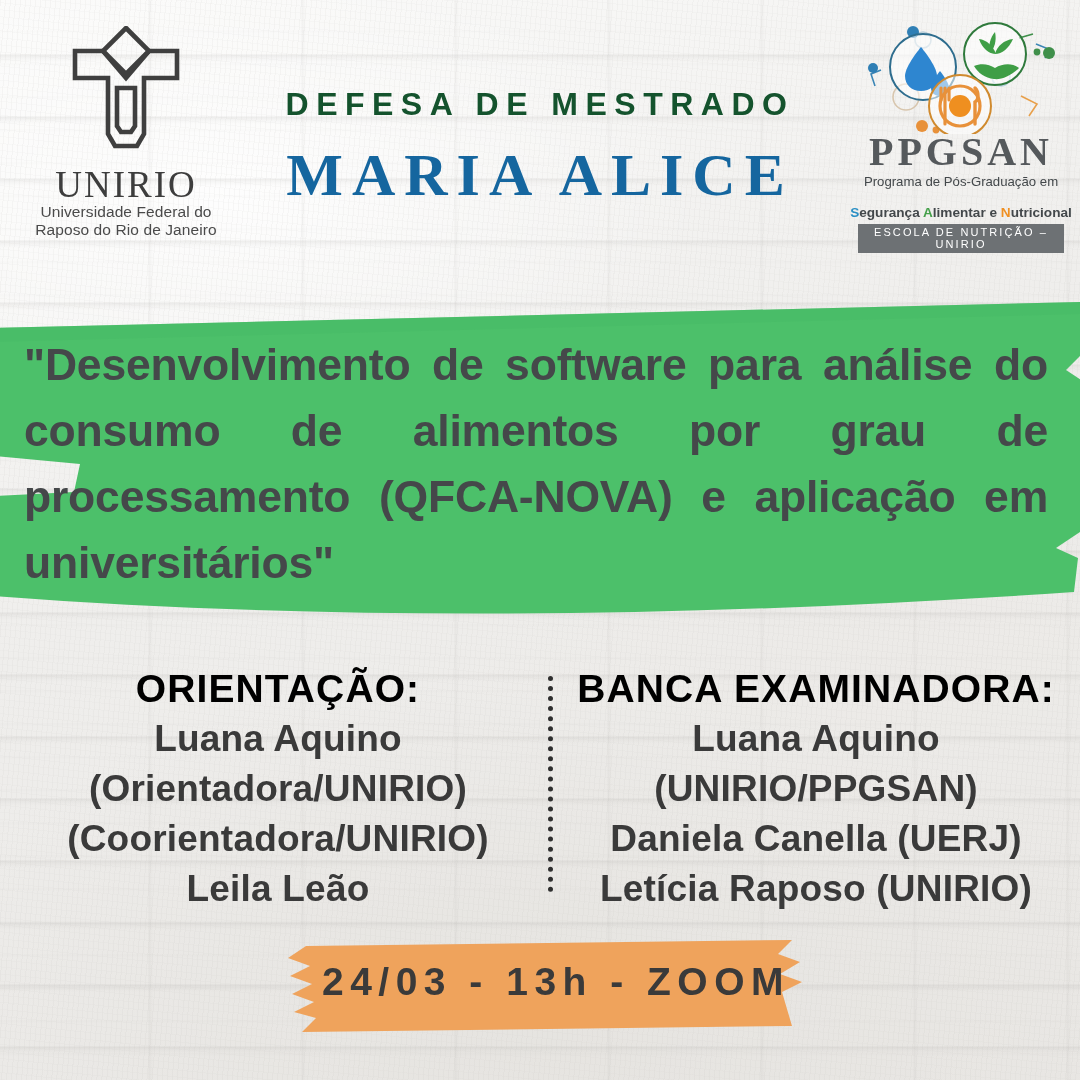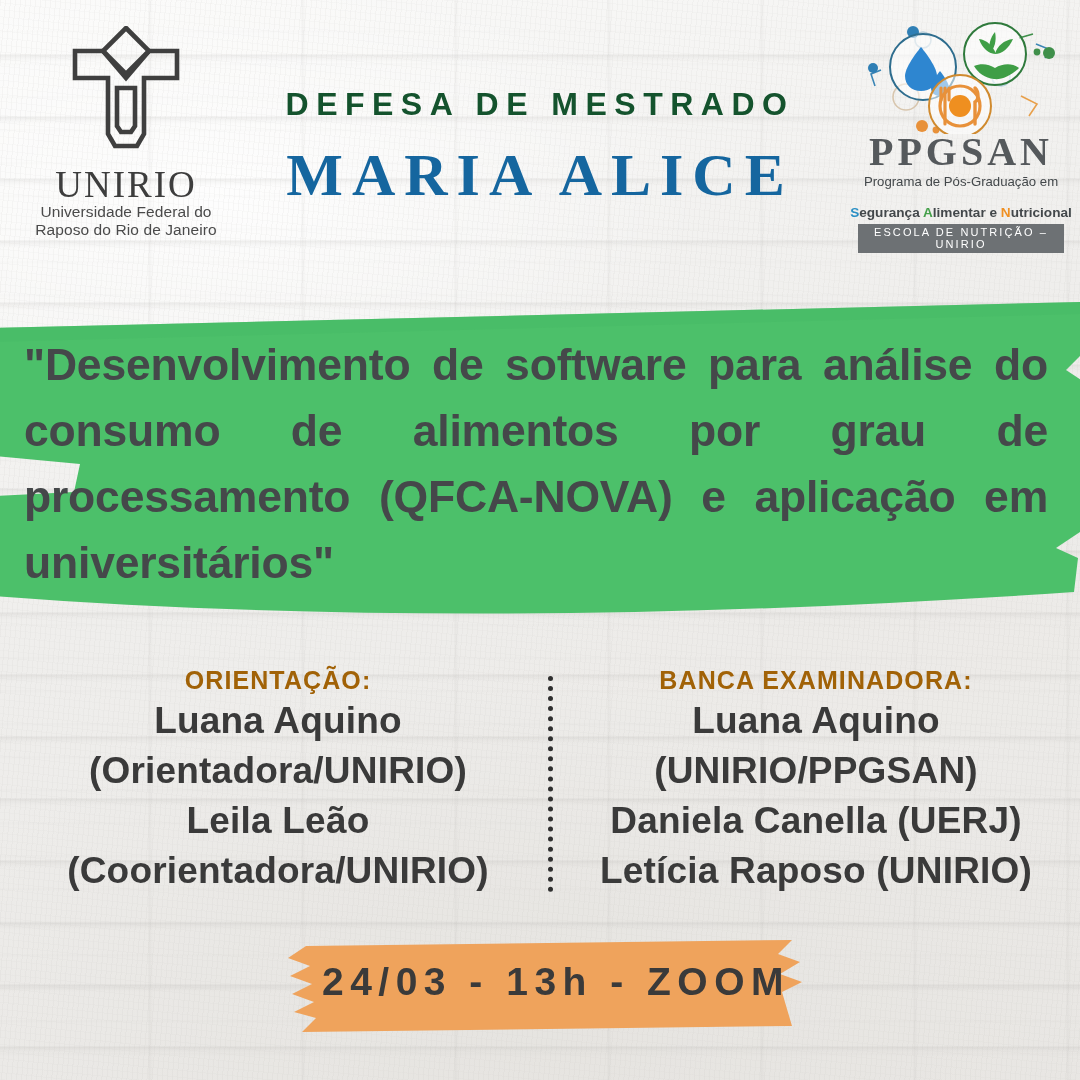--- a/index.html
+++ b/index.html
@@ -203,23 +203,23 @@
     left: 548px;
     top: 12px;
     width: 0;
     height: 216px;
     border-left: 5px dotted #2e2e2e;
   }
   .panel { position: absolute; top: 0; text-align: center; }
   .panel-left { left: 28px; width: 500px; }
   .panel-right { left: 566px; width: 500px; }
   .panel-heading {
-    font-size: 25px;
-    font-weight: bold;
-    color: #a16207;
+    font-size: 39px;
+    font-weight: bold;
+    color: #000000;
     letter-spacing: 1.1px;
     line-height: 1.28;
   }
   .panel-line {
     font-size: 37px;
     font-weight: bold;
     color: #3a3a3a;
     line-height: 1.35;
     letter-spacing: .2px;
   }
@@ -332,22 +332,22 @@
     <div class="thesis-title">"Desenvolvimento de software para análise do consumo de alimentos por grau de processamento (QFCA-NOVA) e aplicação em universitários"</div>
   </div>
 
   <div class="panels">
     <div class="divider"></div>
 
     <div class="panel panel-left">
       <div class="panel-heading">ORIENTAÇÃO:</div>
       <div class="panel-line">Luana Aquino</div>
       <div class="panel-line">(Orientadora/UNIRIO)</div>
+      <div class="panel-line">(Coorientadora/UNIRIO)</div>
       <div class="panel-line">Leila Leão</div>
-      <div class="panel-line">(Coorientadora/UNIRIO)</div>
     </div>
 
     <div class="panel panel-right">
       <div class="panel-heading">BANCA EXAMINADORA:</div>
       <div class="panel-line">Luana Aquino</div>
       <div class="panel-line">(UNIRIO/PPGSAN)</div>
       <div class="panel-line">Daniela Canella (UERJ)</div>
       <div class="panel-line">Letícia Raposo (UNIRIO)</div>
     </div>
   </div>

